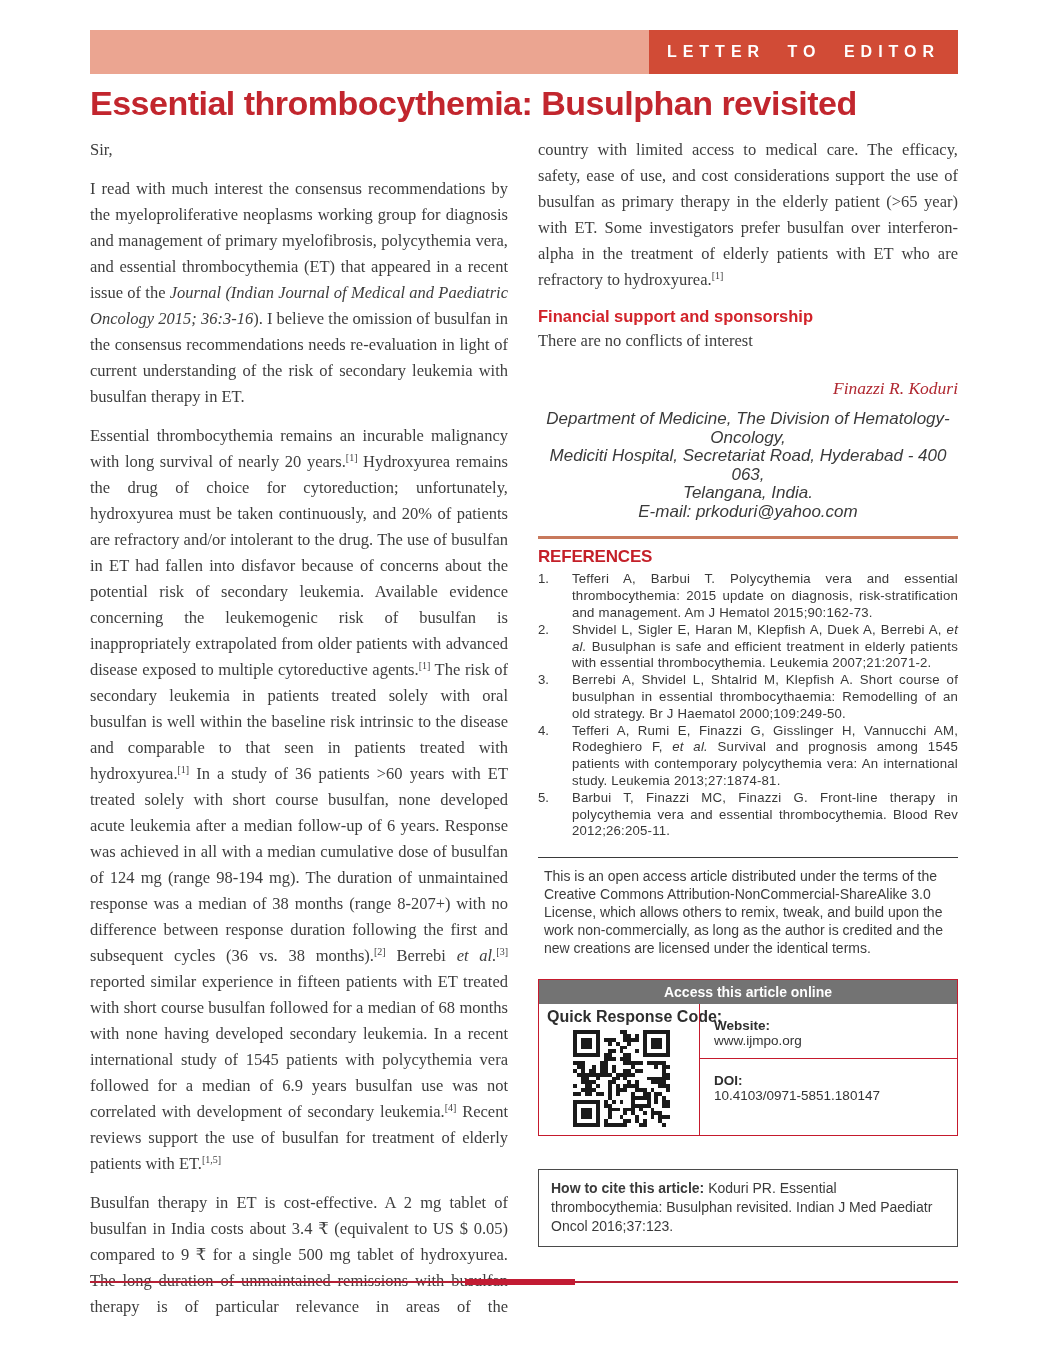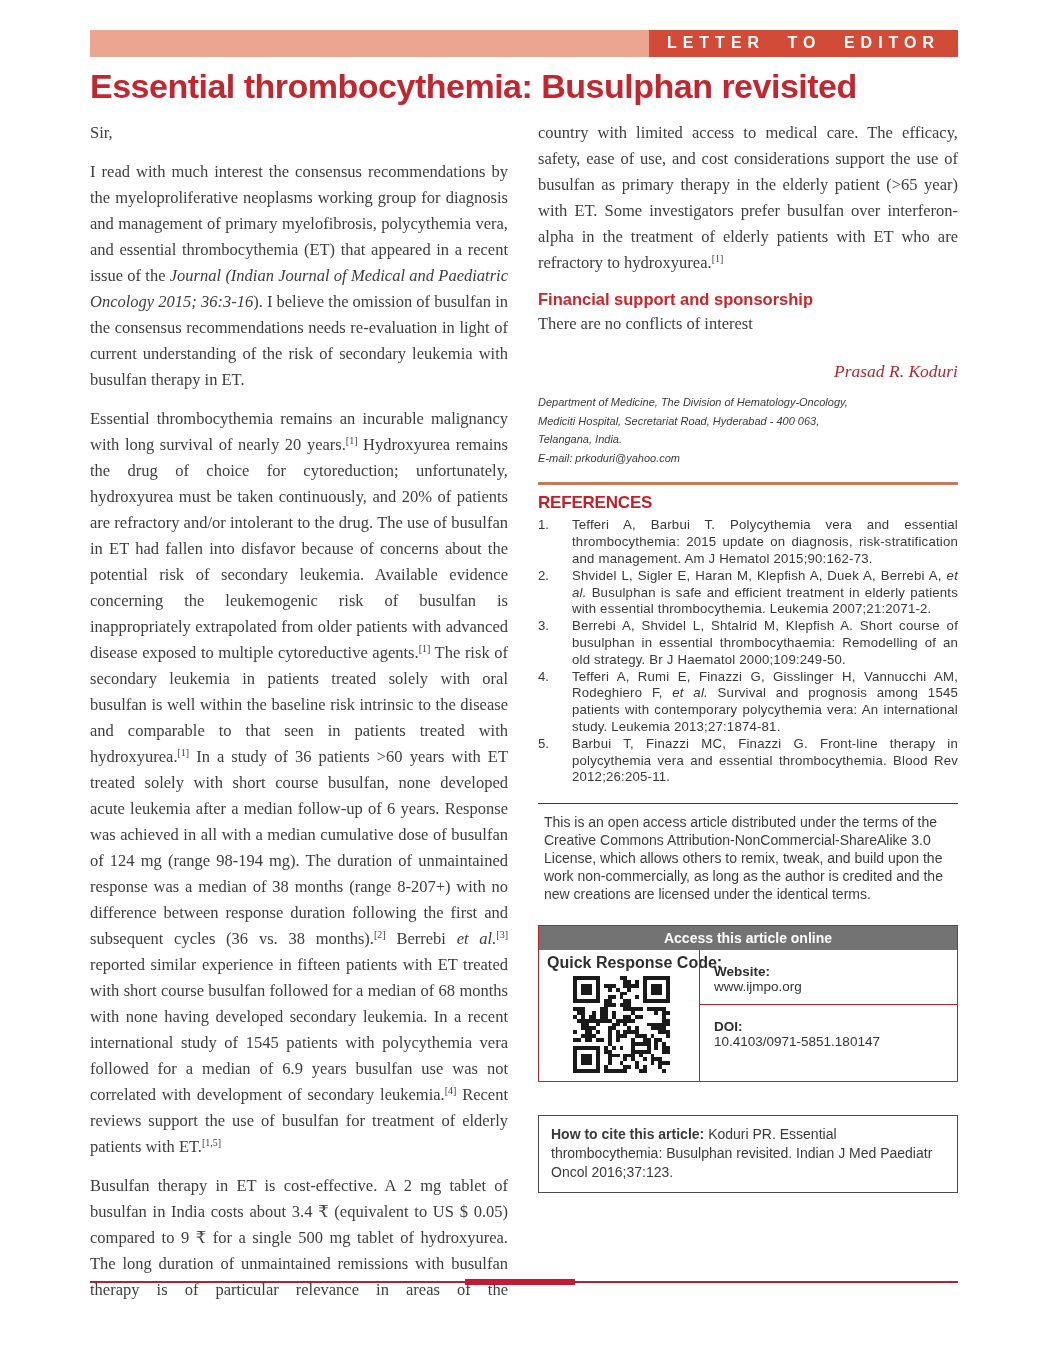--- a/index.html
+++ b/index.html
@@ -8,21 +8,21 @@
     position:relative;
     width:1044px; height:1350px;
     background:#ffffff;
     font-family:"Liberation Serif","DejaVu Serif",serif;
     color:#3d3d3d;
     overflow:hidden;
   }
   .content { padding:30px 86px 0 90px; }
 
   
-  .banner { display:flex; height:27px; }
+  .banner { display:flex; height:44px; }
   .banner-light { flex:1; background:#eba591; }
   .banner-dark {
     width:309px; background:#d14b36;
     color:#ffffff; font-family:"Liberation Sans",sans-serif;
     font-weight:bold; font-size:16px;
     letter-spacing:6px; word-spacing:12px;
     display:flex; align-items:center; justify-content:center;
     padding-bottom:1px;
   }
 
@@ -53,23 +53,23 @@
     font-family:"Liberation Sans",sans-serif;
     font-weight:bold; font-size:16.5px; color:#d2232a;
     margin-top:11px; line-height:24px;
   }
 
   .author-name {
     margin-top:24px; text-align:right;
     font-style:italic; font-size:17.5px; color:#b02831;
   }
   .affiliation {
-    margin-top:11px; text-align:left;
-    font-family:"Liberation Sans",sans-serif;
-    font-style:italic; font-size:11px; line-height:18.5px; color:#3a3a3a;
+    margin-top:11px; text-align:center;
+    font-family:"Liberation Sans",sans-serif;
+    font-style:italic; font-size:17px; line-height:18.5px; color:#3a3a3a;
   }
 
   .salmon-rule { margin-top:15px; height:3px; background:#c8795c; }
 
   .refs-heading {
     margin-top:7px;
     font-family:"Liberation Sans",sans-serif;
     font-weight:bold; font-size:17px; color:#c42029;
     letter-spacing:-0.2px; line-height:22px;
   }
@@ -144,21 +144,21 @@
         <p class="serif just cont para"><span>Busulfan therapy in ET is cost-effective. A 2 mg tablet of busulfan in India costs about 3.4 ₹ (equivalent to US $ 0.05) compared to 9 ₹ for a single 500 mg tablet of hydroxyurea. The long duration of unmaintained remissions with busulfan therapy is of particular relevance in areas of the</span></p>
       </div>
 
       <div class="col-right">
         <p class="serif just" style="margin-top:2px;"><span>country with limited access to medical care. The efficacy, safety, ease of use, and cost considerations support the use of busulfan as primary therapy in the elderly patient (&gt;65 year) with ET. Some investigators prefer busulfan over interferon-alpha in the treatment of elderly patients with ET who are refractory to hydroxyurea.</span><span class="sup">[1]</span></p>
 
         <h3 class="red-heading">Financial support and sponsorship</h3>
 
         <p class="serif">There are no conflicts of interest</p>
 
-        <div class="author-name">Prasad R. Koduri</div>
+        <div class="author-name">Finazzi R. Koduri</div>
         <div class="affiliation">
           <div>Department of Medicine, The Division of Hematology-Oncology,</div>
           <div>Mediciti Hospital, Secretariat Road, Hyderabad - 400 063,</div>
           <div>Telangana, India.</div>
           <div>E-mail: prkoduri@yahoo.com</div>
         </div>
 
         <div class="salmon-rule"></div>
         <h2 class="refs-heading">REFERENCES</h2>
 

